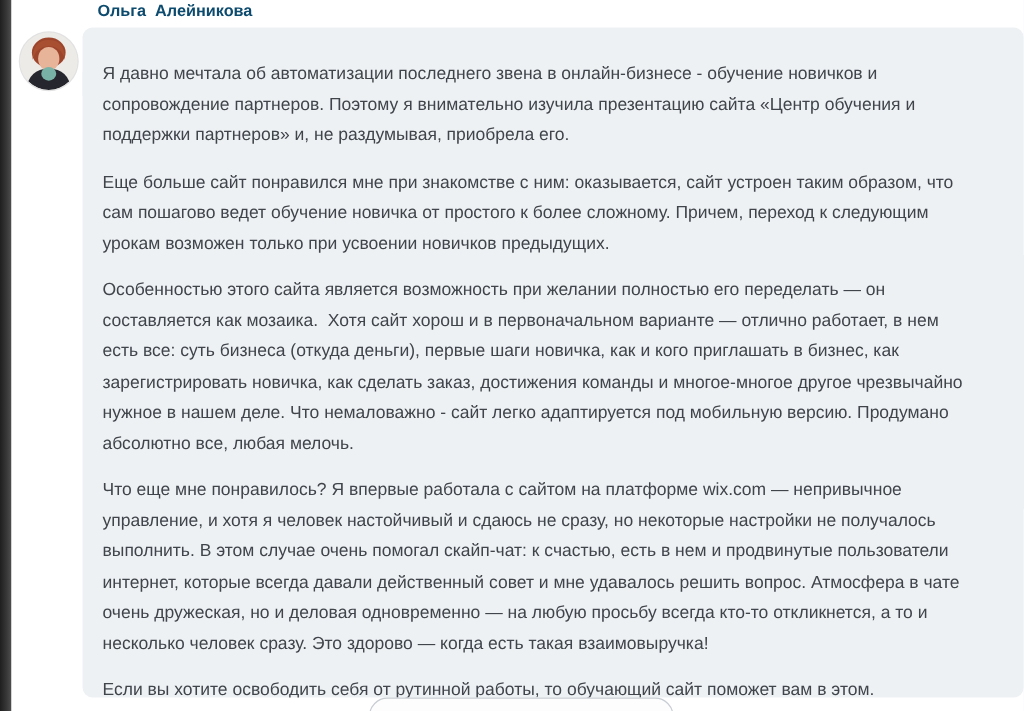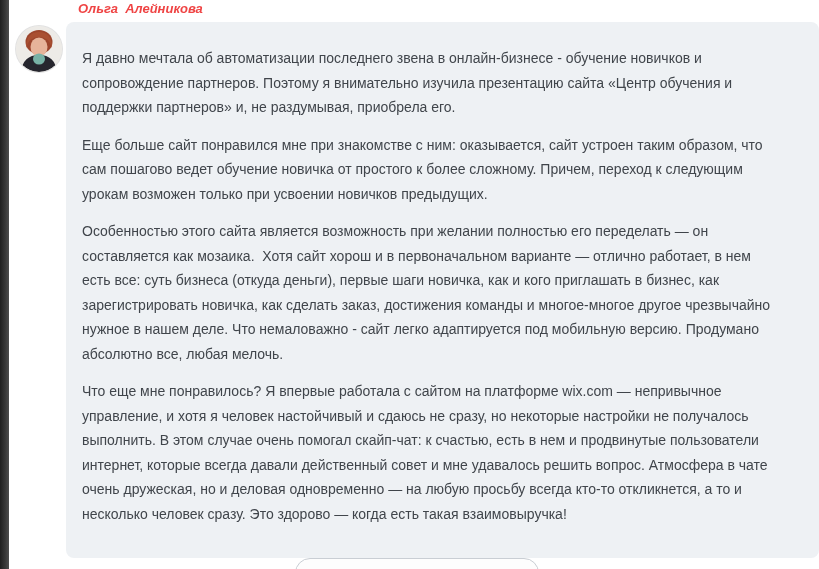--- a/index.html
+++ b/index.html
@@ -15,24 +15,23 @@
     position: absolute;
     left: 0; top: 0;
     width: 9px; height: 569px;
     background: linear-gradient(90deg, #1f1f1f 0%, #383838 60%, #4e4e4e 100%);
   }
   .author-name {
     position: absolute;
     left: 78px; top: 1px;
     font-size: 13px;
     font-weight: bold;
-    color: #ef4444;
+    color: #0c4a6e;
     white-space: pre;
     cursor: pointer;
-    font-style: italic;
   }
   .avatar {
     position: absolute;
     left: 16px; top: 26px;
     width: 46px; height: 46px;
     border-radius: 50%;
     overflow: hidden;
     box-shadow: 0 0 0 1px #e2e2e2;
     background: #edebe7;
   }
@@ -100,18 +99,19 @@
 
   <div class="author-name">Ольга  Алейникова</div>
 
   <div class="bubble">
     <div class="bubble-tail"></div>
     <div>
         <p>Я давно мечтала об автоматизации последнего звена в онлайн-бизнесе - обучение новичков и сопровождение партнеров. Поэтому я внимательно изучила презентацию сайта «Центр обучения и поддержки партнеров» и, не раздумывая, приобрела его.</p>
         <p>Еще больше сайт понравился мне при знакомстве с ним: оказывается, сайт устроен таким образом, что сам пошагово ведет обучение новичка от простого к более сложному. Причем, переход к следующим урокам возможен только при усвоении новичков предыдущих.</p>
         <p>Особенностью этого сайта является возможность при желании полностью его переделать — он составляется как мозаика.  Хотя сайт хорош и в первоначальном варианте — отлично работает, в нем есть все: суть бизнеса (откуда деньги), первые шаги новичка, как и кого приглашать в бизнес, как зарегистрировать новичка, как сделать заказ, достижения команды и многое-многое другое чрезвычайно нужное в нашем деле. Что немаловажно - сайт легко адаптируется под мобильную версию. Продумано абсолютно все, любая мелочь.</p>
         <p>Что еще мне понравилось? Я впервые работала с сайтом на платформе wix.com — непривычное управление, и хотя я человек настойчивый и сдаюсь не сразу, но некоторые настройки не получалось выполнить. В этом случае очень помогал скайп-чат: к счастью, есть в нем и продвинутые пользователи интернет, которые всегда давали действенный совет и мне удавалось решить вопрос. Атмосфера в чате очень дружеская, но и деловая одновременно — на любую просьбу всегда кто-то откликнется, а то и несколько человек сразу. Это здорово — когда есть такая взаимовыручка!</p>
+        <p>Если вы хотите освободить себя от рутинной работы, то обучающий сайт поможет вам в этом.</p>
       </div>
   </div>
 
 </div>
 
 <div class="more-button"></div>
 
 </body></html>

